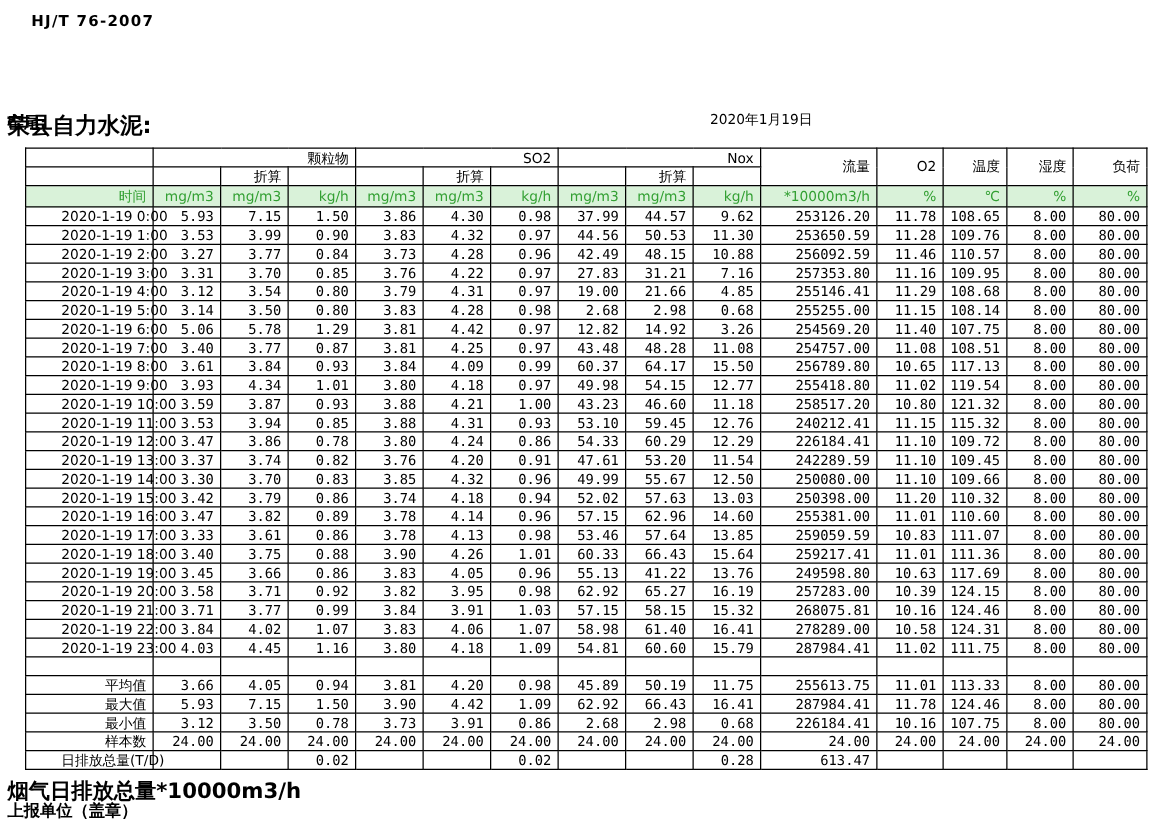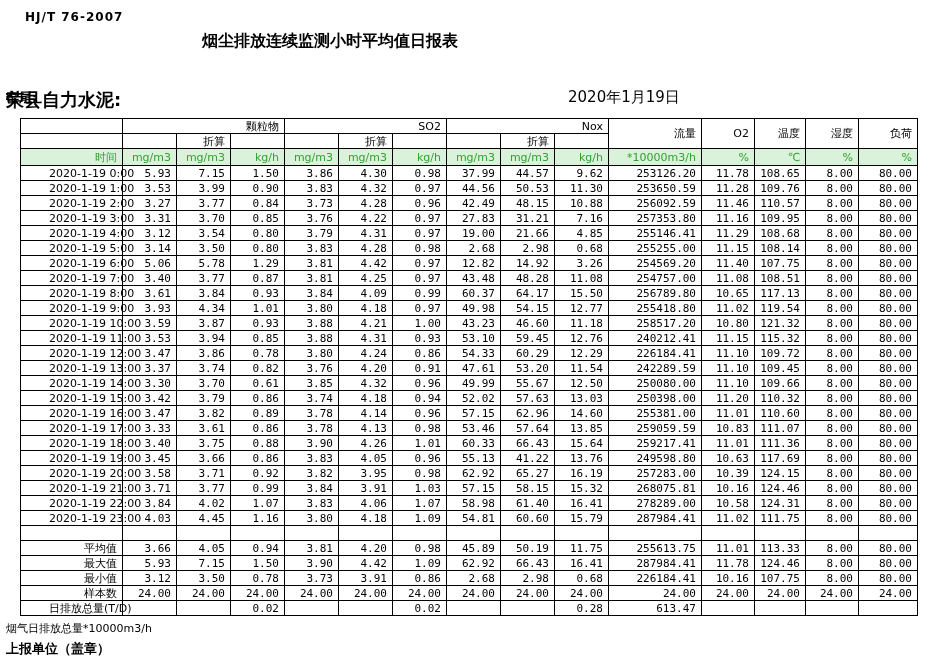--- a/index.html
+++ b/index.html
@@ -2,38 +2,37 @@
 <html style="--green-bg: #d9f2d9; --green-text: #33a033;"><head>
 <meta charset="utf-8">
 <style>
   html,body{margin:0;padding:0;background:#fff;}
   body{width:937px;height:663px;font-family:"DejaVu Sans",sans-serif;color:#000;}
   .page{position:relative;width:937px;height:663px;background:#fff;overflow:hidden;}
   .std{position:absolute;left:25px;top:10px;font-size:12px;font-weight:bold;letter-spacing:1px;text-align:right;}
   .title{position:absolute;left:202px;top:31px;font-size:16px;font-weight:bold;}
   .company{position:absolute;left:6px;top:88px;font-size:18px;font-weight:bold;}
   .loc{position:absolute;left:6px;top:89px;font-size:13px;font-weight:bold;}
-  .date{position:absolute;left:568px;top:88px;font-size:15px;}
+  .date{position:absolute;left:568px;top:88px;font-size:11px;}
   table.report{position:absolute;left:20px;top:118px;width:897px;border-collapse:collapse;table-layout:fixed;}
   table.report td{border:1px solid #000;font-size:11px;height:14px;line-height:13px;padding:0 5px 0 0;
                   text-align:right;white-space:nowrap;overflow:visible;vertical-align:middle;}
   thead td{text-align:center;padding:0;font-size:12px;}
   tr.units td{background:var(--green-bg,#d9f2d9);color:var(--green-text,#33a033);height:16px;font-size:11px;}
   tbody td{font-family:"DejaVu Sans Mono","DejaVu Sans",sans-serif;}
   tbody td.rowlabel{font-family:"DejaVu Sans",sans-serif;padding-left:28px;}
-  .footnote{position:absolute;left:6px;top:621px;font-size:11px;font-weight:normal;}
+  .footnote{position:absolute;left:6px;top:621px;font-size:17px;font-weight:bold;}
   .report-unit{position:absolute;left:6px;top:640px;font-size:13px;font-weight:bold;}
   .unit-word{position:absolute;left:200px;top:640px;font-size:13px;font-weight:bold;margin-top:39px;}
 </style>
 </head>
 <body>
 
 <div class="page">
   <div class="std">HJ/T  76-2007</div>
-  <div class="title">烟尘排放连续监测小时平均值日报表</div>
   <div class="company">荣县自力水泥:</div>
   <div class="loc">窑尾:</div>
   <div class="date">2020年1月19日</div>
 
   <table class="report">
     <colgroup>
       <col style="width:102px">
       <col style="width:54px">
         <col style="width:54px">
         <col style="width:54px">
@@ -327,21 +326,21 @@
           <td>242289.59</td>
           <td>11.10</td>
           <td>109.45</td>
           <td>8.00</td>
           <td>80.00</td>
         </tr>
         <tr>
           <td class="rowlabel">2020-1-19 14:00</td>
           <td>3.30</td>
           <td>3.70</td>
-          <td>0.61</td>
+          <td>0.83</td>
           <td>3.85</td>
           <td>4.32</td>
           <td>0.96</td>
           <td>49.99</td>
           <td>55.67</td>
           <td>12.50</td>
           <td>250080.00</td>
           <td>11.10</td>
           <td>109.66</td>
           <td>8.00</td>

